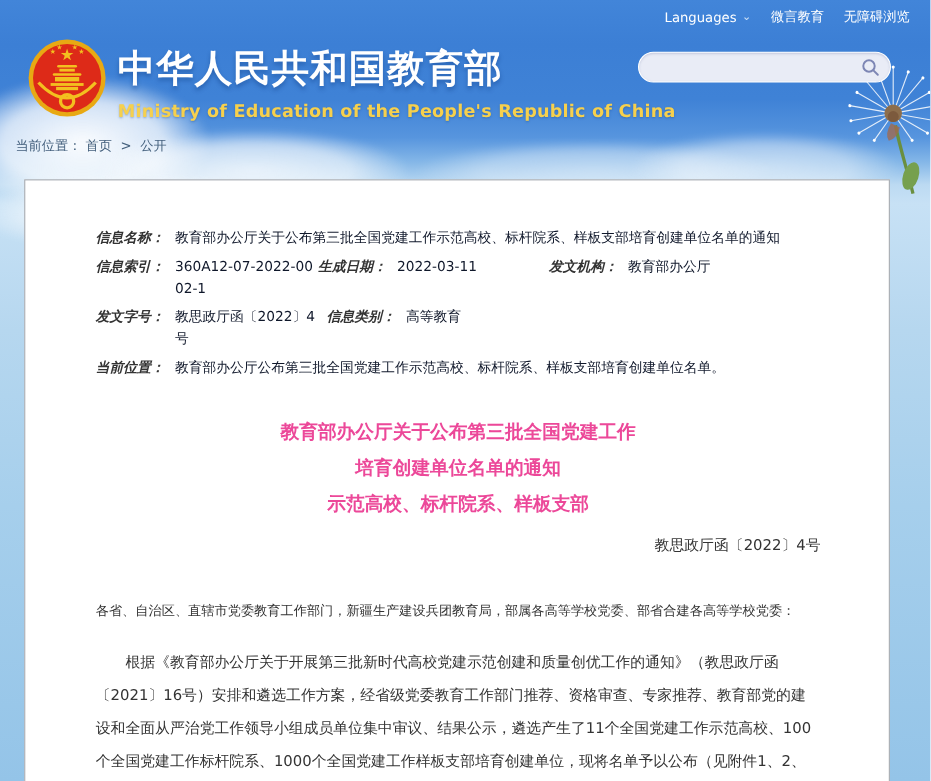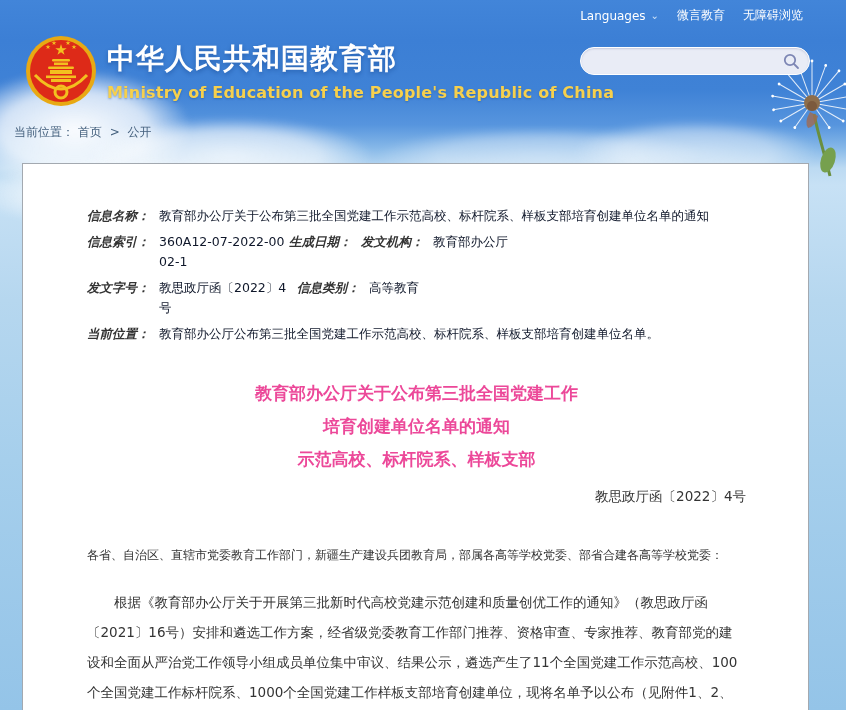--- a/index.html
+++ b/index.html
@@ -15,27 +15,27 @@
   
   .cloud{position:absolute;background:radial-gradient(ellipse at center,rgba(255,255,255,.97) 0%,rgba(255,255,255,.75) 45%,rgba(255,255,255,0) 72%);filter:blur(3px);}
   .cloud-1{left:-40px;top:70px;width:230px;height:120px;}
   .cloud-2{left:90px;top:118px;width:280px;height:75px;opacity:.8;}
   .cloud-3{left:380px;top:128px;width:320px;height:55px;opacity:.45;}
   .cloud-4{right:30px;top:120px;width:240px;height:65px;opacity:.55;}
   .cloud-5{left:-20px;top:160px;width:300px;height:70px;opacity:.8;}
   
   .dandelion{position:absolute;right:0;top:0;width:96px;height:190px;}
   
-  .topbar{position:absolute;top:7px;right:43px;display:flex;align-items:center;gap:18px;color:#fff;font-size:12px;}
+  .topbar{position:absolute;top:7px;right:19px;display:flex;align-items:center;gap:18px;color:#fff;font-size:12px;}
   .topbar a,.topbar .lang{color:#fff;text-decoration:none;cursor:pointer;display:flex;align-items:center;gap:5px;}
   .chev{font-size:10px;color:#cfe2f8;line-height:1;}
   
   .emblem{position:absolute;left:24px;top:33px;width:74px;height:80px;}
   .titles{position:absolute;left:107px;top:40px;}
-  .site-title{font-size:28px;font-weight:bold;color:#fff;letter-spacing:1px;text-shadow:0 2px 4px rgba(15,60,130,.45);white-space:nowrap;}
+  .site-title{font-size:34px;font-weight:bold;color:#fff;letter-spacing:1px;text-shadow:0 2px 4px rgba(15,60,130,.45);white-space:nowrap;}
   .site-subtitle{margin-top:5px;font-size:16px;font-weight:bold;color:#f6d04d;letter-spacing:.2px;text-shadow:0 1px 2px rgba(15,60,130,.35);white-space:nowrap;text-align:right;}
   .search{position:absolute;left:580px;top:47px;width:228px;height:26px;border-radius:14px;background:#e9ecf6;border:1px solid #ffffff;box-shadow:inset 0 1px 2px rgba(90,100,150,.25);display:flex;align-items:center;}
   .search input{flex:1;height:100%;background:transparent;border:none;outline:none;padding:0 4px 0 14px;font-size:13px;color:#333;}
   .search svg{flex:none;margin-right:9px;cursor:pointer;}
   
   .breadcrumb{position:absolute;left:14px;top:124px;font-size:12px;color:#44607d;}
   .breadcrumb a{color:#44607d;text-decoration:none;cursor:pointer;}
   .breadcrumb .sep{margin:0 4px;}
   
   .card{position:absolute;left:22px;top:163px;width:787px;height:600px;background:#fff;border:1px solid #a3a9b0;box-sizing:border-box;padding:42px 62px 0 64px;color:#333;}
@@ -187,20 +187,21 @@
 
     <div class="meta">
       <div class="meta-row">
         <span class="meta-label">信息名称：</span>
         <span class="meta-value flex1">教育部办公厅关于公布第三批全国党建工作示范高校、标杆院系、样板支部培育创建单位名单的通知</span>
       </div>
       <div class="meta-row">
         <span class="meta-label">信息索引：</span>
         <span class="meta-value w-index">360A12-07-2022-0002-1</span>
         <span class="meta-label">生成日期：</span>
+        <span class="meta-value w-date">2022-03-11</span>
         <span class="meta-label">发文机构：</span>
         <span class="meta-value flex1">教育部办公厅</span>
       </div>
       <div class="meta-row">
         <span class="meta-label">发文字号：</span>
         <span class="meta-value w-docno">教思政厅函〔2022〕4号</span>
         <span class="meta-label">信息类别：</span>
         <span class="meta-value flex1">高等教育</span>
       </div>
       <div class="meta-row">

